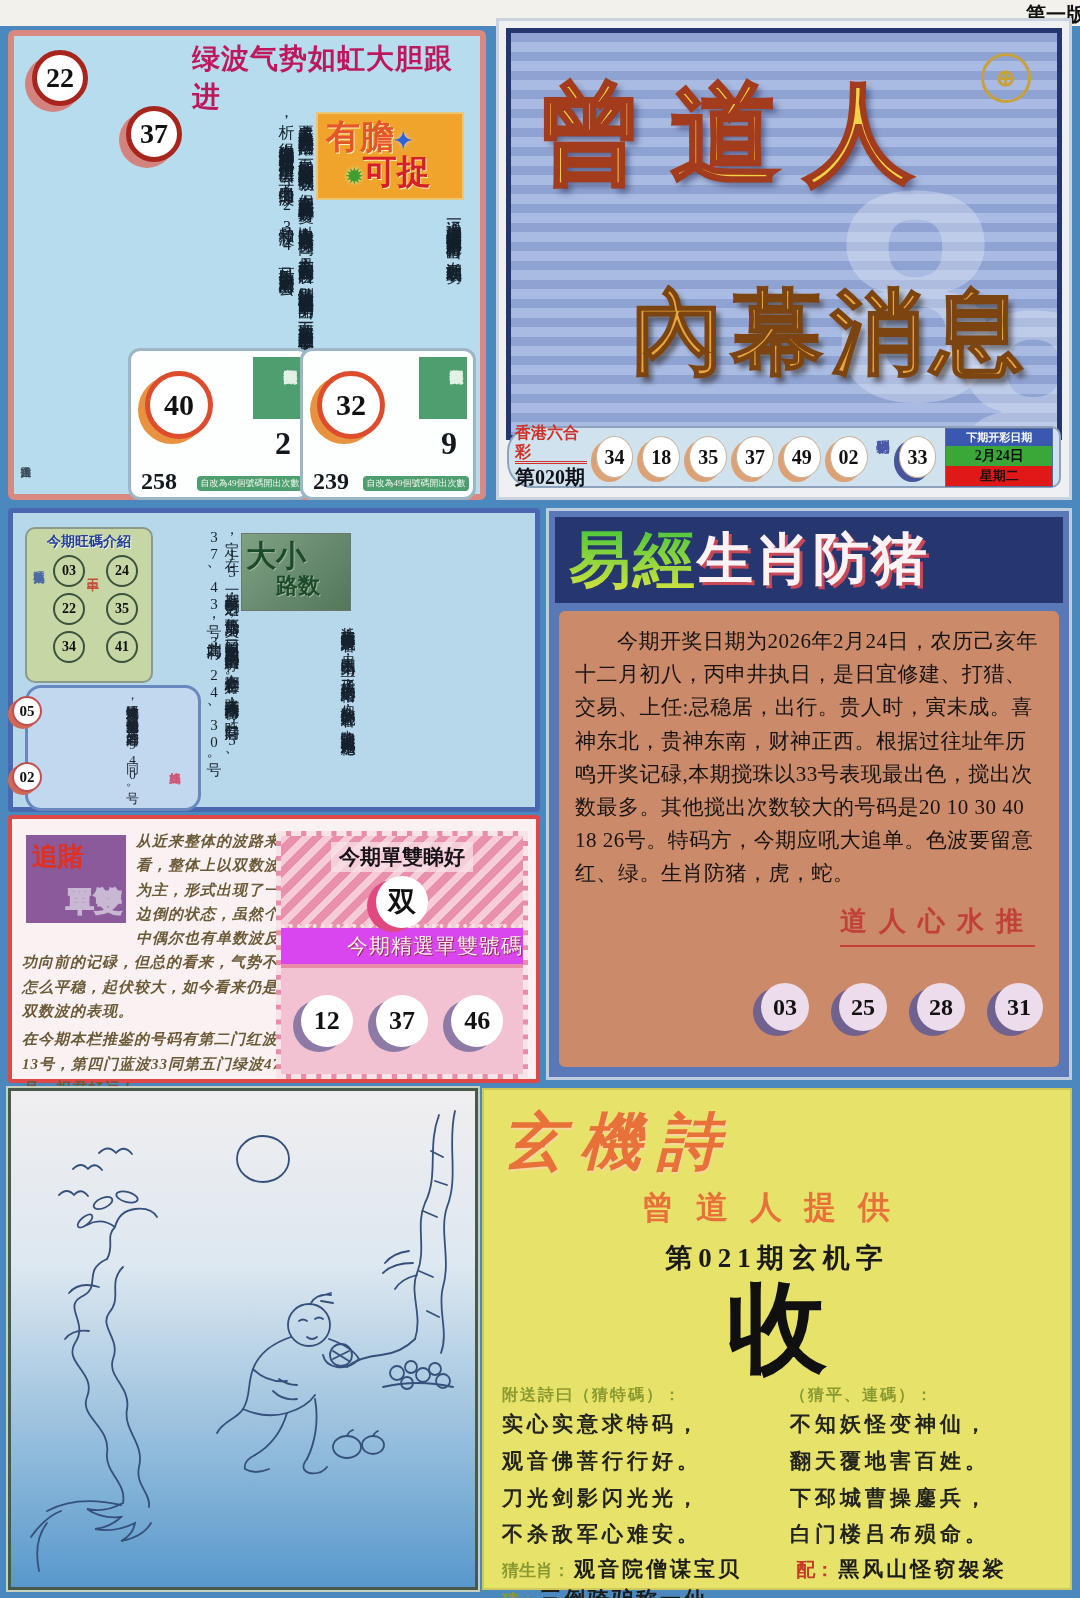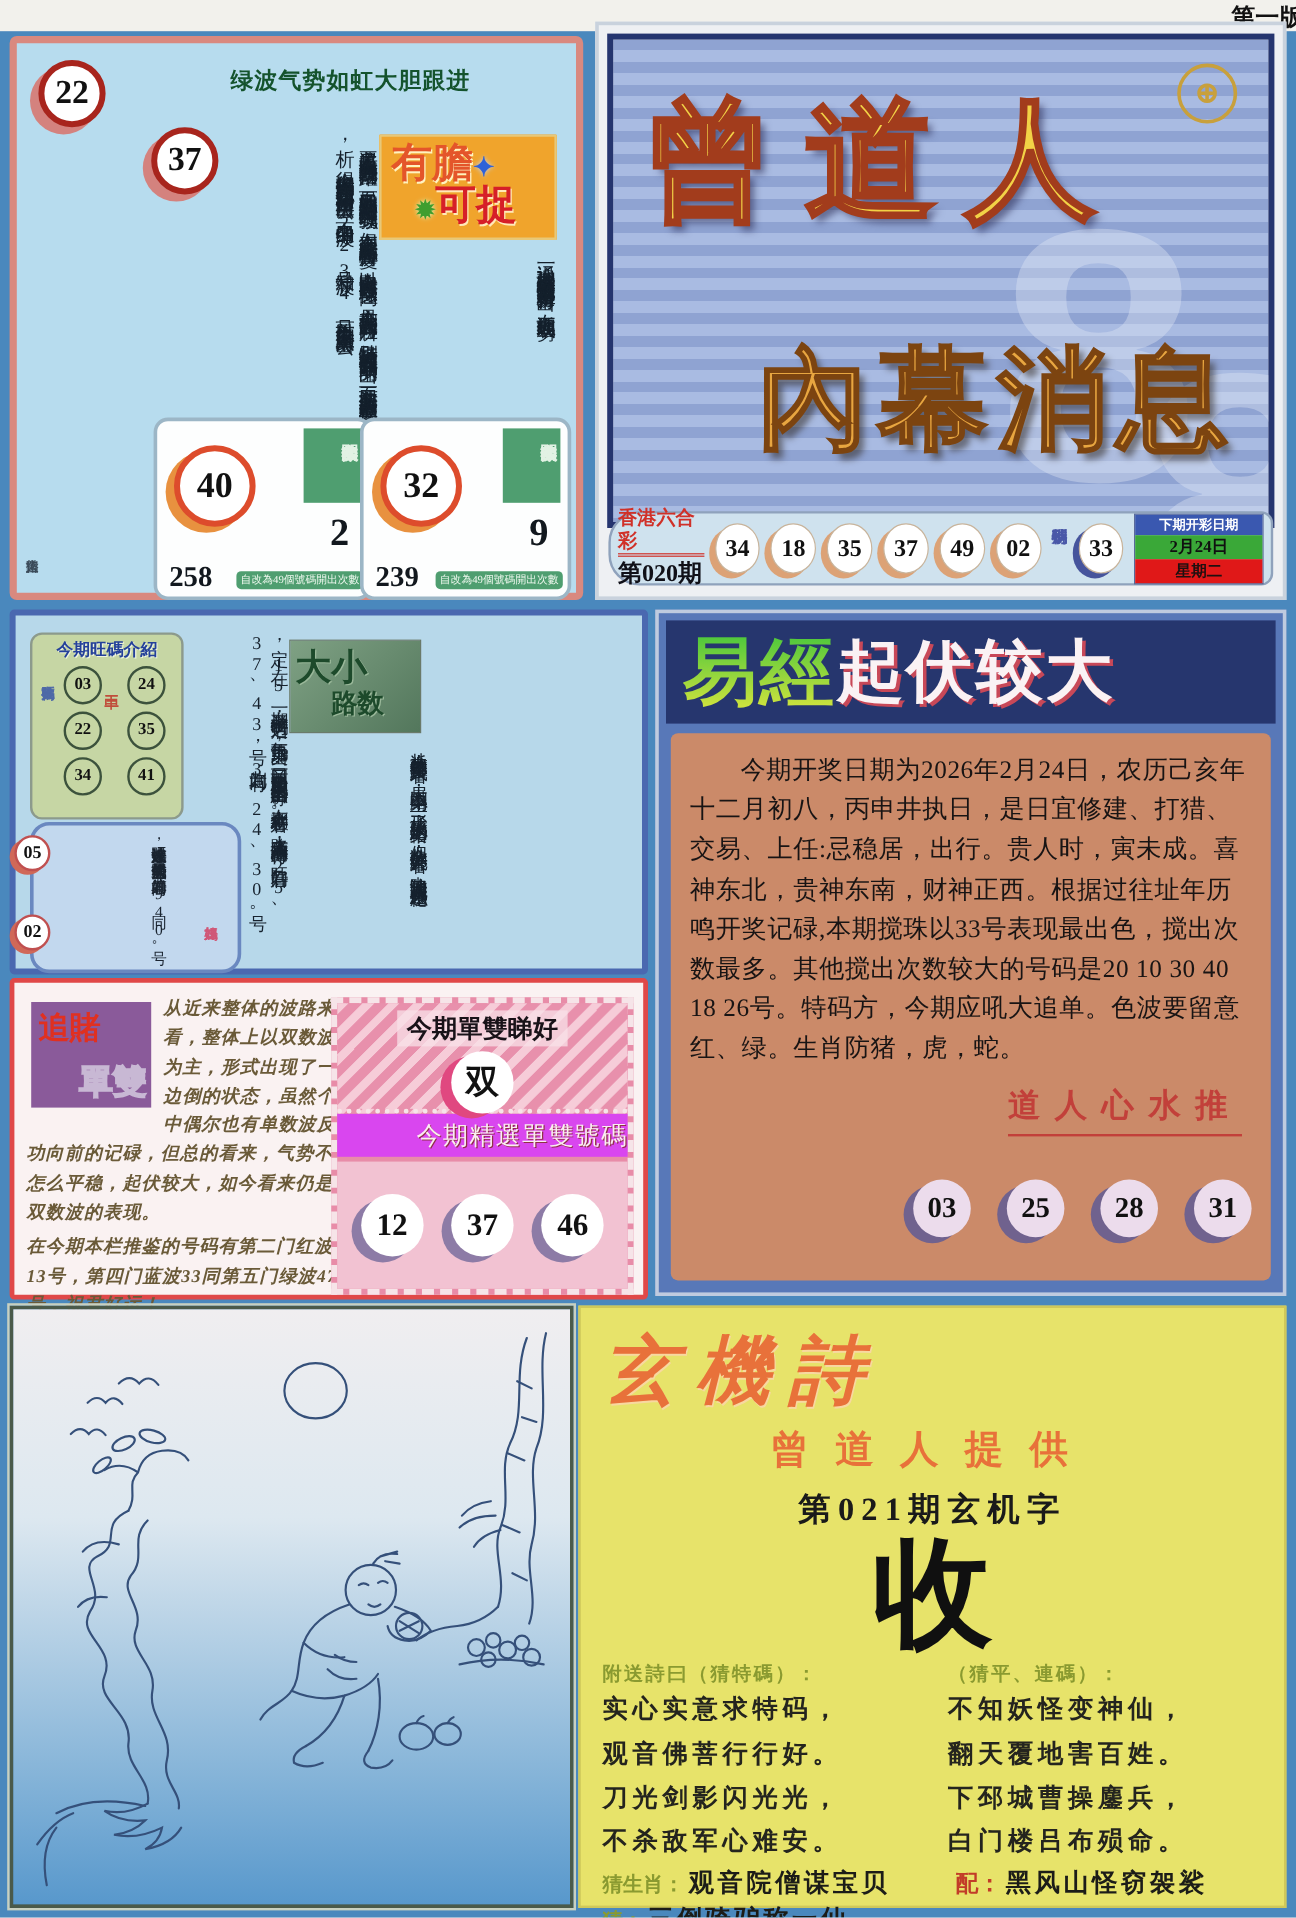--- a/index.html
+++ b/index.html
@@ -11,21 +11,21 @@
   .sans{font-family:"Liberation Sans","DejaVu Sans",sans-serif;}
   
   .ball{position:relative;border-radius:50%;background:#fff;display:flex;align-items:center;
         justify-content:center;font-weight:bold;color:#111;}
   
   #topstrip{position:absolute;left:0;top:0;width:1080px;height:26px;background:#f2f1ec;padding-left:20px;}
   #edition{position:absolute;right:14px;top:1px;font-size:20px;font-weight:bold;color:#111;}
   
   #p1{left:8px;top:30px;width:478px;height:470px;border:6px solid #d9897f;border-radius:6px;background:#b7dcee;}
   #p1 .hball{width:56px;height:56px;border:5px solid #a8251d;box-shadow:-7px 6px 0 0 #d4827e;font-size:28px;}
-  #p1-title{position:absolute;left:178px;top:18px;font-size:19px;font-weight:bold;color:#14532d;letter-spacing:1px;}
+  #p1-title{position:absolute;left:178px;top:4px;font-size:28px;font-weight:bold;color:#be185d;letter-spacing:1px;}
   #p1-badge{position:absolute;right:16px;top:76px;width:148px;height:88px;background:#f0a42c;border-radius:1px;
             box-shadow:0 0 0 2px #e8c878 inset;}
   #p1-badge .bl{font-size:34px;font-weight:bold;line-height:1.1;}
   #p1-badge .c1{color:#e4552a;text-shadow:1px 1px 0 #fff3c0;}
   #p1-badge .c2{color:#d61f28;text-shadow:1px 1px 0 #ffe9b8;}
   .star-b{color:#2f62d8;font-size:22px;text-shadow:0 0 4px #bcd4ff;}
   .star-g{color:#3f9e2f;font-size:20px;text-shadow:0 0 4px #d2ffc4;}
   .p1text{font-size:16px;color:#14202c;line-height:1.22;letter-spacing:1px;}
   
   .statbox{position:absolute;background:#fdfefe;border:3px solid #9cb6c6;border-radius:12px;}
@@ -227,21 +227,21 @@
       <div class="l1">大小</div>
       <div class="l2">路数</div>
     </div>
     <div class="vtext p3text abs" style="left:232px;top:102px;width:112px;height:192px;">从近来整体的推路形式来看，大局上以中路为主，形成了较为稳定的架格，但从个数的统计来看，中路波的形式表现越来越稳</div>
     <div class="vtext p3text abs" style="left:140px;top:16px;width:88px;height:278px;">定，在15期一举开出特码之后，气势更加突出，日前同中路一起构成了主要的出击的目标，在今期本栏看好。大路入手兼顾细路而行，旺门看好25、37、43号，北门则有3、24、30号。</div>
   </div>
 
   <div id="p4" class="panel">
     <div id="p4-titlebar">
       <span id="p4-t1">易經</span>
-      <span id="p4-t2">起伏较大</span>
+      <span id="p4-t2">生肖防猪</span>
     </div>
     <div id="p4-body">
       <div id="p4-text">今期开奖日期为2026年2月24日，农历己亥年十二月初八，丙申井执日，是日宜修建、打猎、交易、上任:忌稳居，出行。贵人时，寅未成。喜神东北，贵神东南，财神正西。根据过往址年历鸣开奖记碌,本期搅珠以33号表现最出色，搅出次数最多。其他搅出次数较大的号码是20 10 30 40 18 26号。特码方，今期应吼大追单。色波要留意红、绿。生肖防猪，虎，蛇。</div>
       <div id="p4-tip">道人心水推</div>
       <div id="p4-balls">
         <div class="ball tipball">03</div>
         <div class="ball tipball">25</div>
         <div class="ball tipball">28</div>
         <div class="ball tipball">31</div>
       </div>

